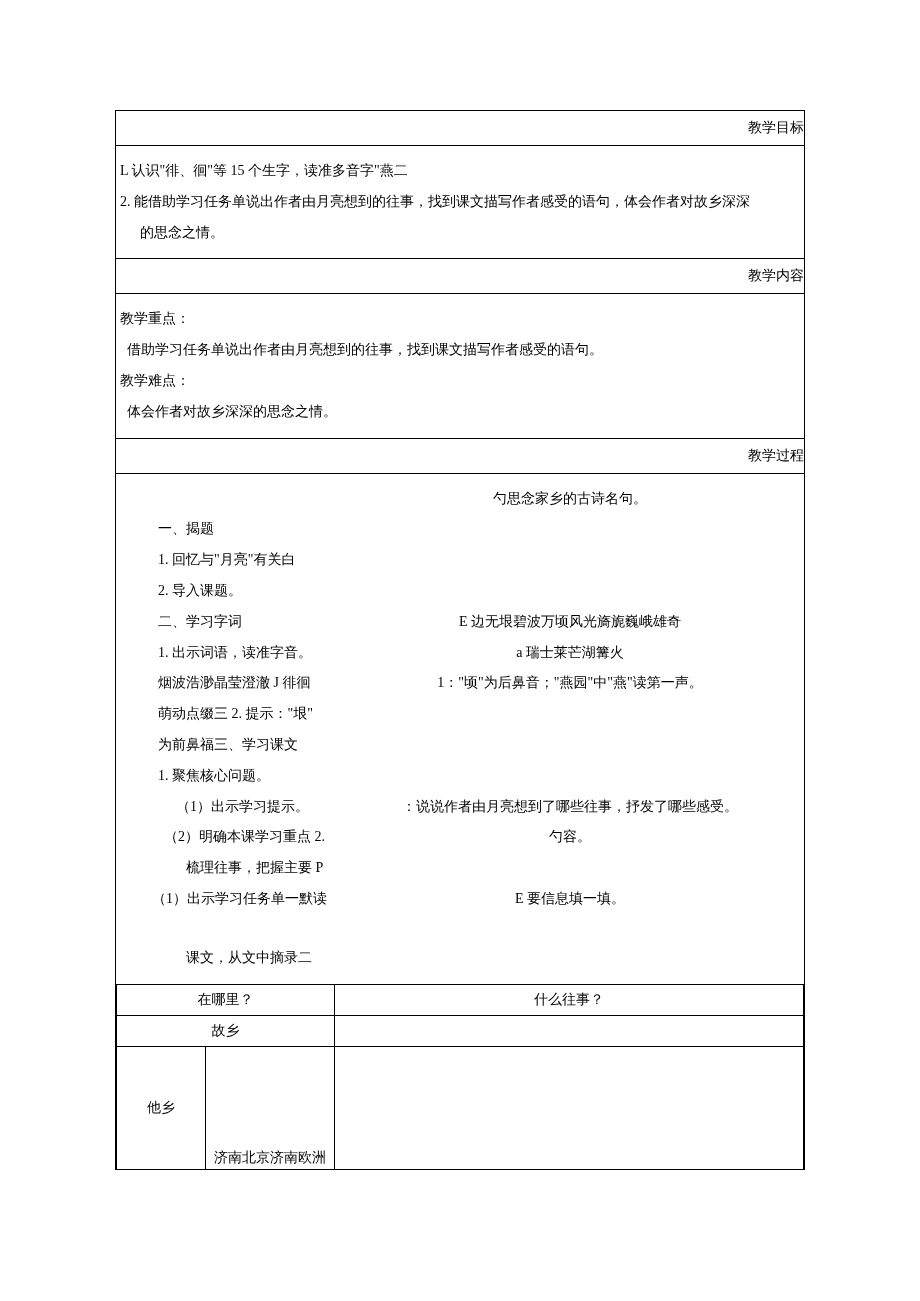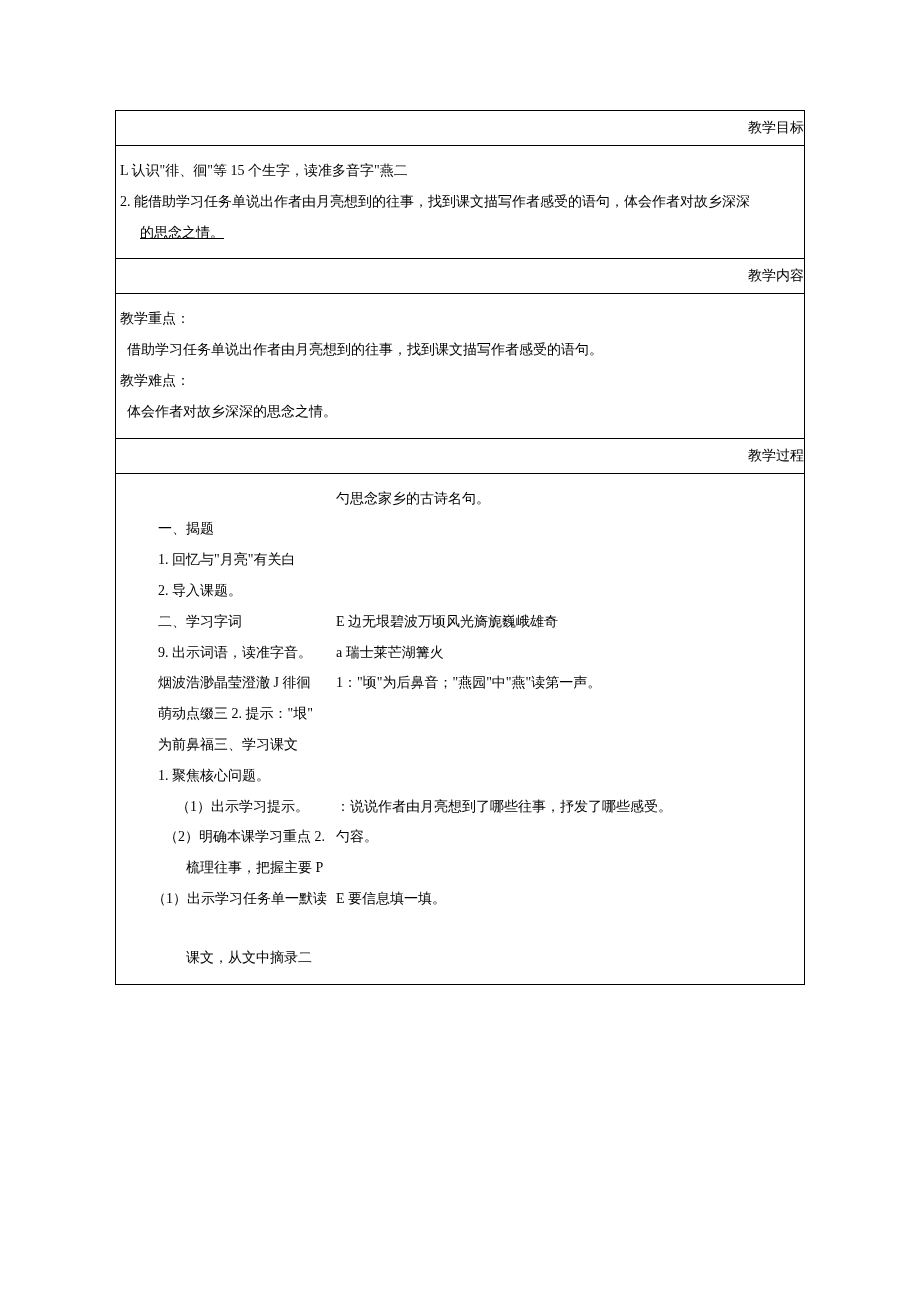--- a/index.html
+++ b/index.html
@@ -60,21 +60,21 @@
     line-height: 2.2;
     border-left: none;
   }
   .two-col-wrap .left .ln,
   .two-col-wrap .right .ln {
     padding-left: 42px;
     white-space: nowrap;
   }
   .two-col-wrap .left .ln.small { padding-left: 60px; }
   .two-col-wrap .left .ln.mid { padding-left: 48px; }
-  .two-col-wrap .right .ln0 { padding-left: 0; }
+  .two-col-wrap .right .ln0 { padding-left: 0; text-align: center; }
 
   
   table.inner {
     border-collapse: collapse;
     width: 100%;
     margin-top: 0;
   }
   table.inner td, table.inner th {
     border: 1px solid #000;
     padding: 6px 4px;
@@ -92,21 +92,21 @@
   <table class="main">
     <tbody>
       <tr>
         <td class="section-header">教学目标</td>
       </tr>
       <tr>
         <td>
           <div class="content-block">
             <div class="line indent0">L 认识"徘、徊"等 15 个生字，读准多音字"燕二</div>
             <div class="line indent0">2. 能借助学习任务单说出作者由月亮想到的往事，找到课文描写作者感受的语句，体会作者对故乡深深</div>
-            <div class="line" style="padding-left:24px;text-decoration:underline;">的思念之情。</div>
+            <div class="line" style="padding-left:24px;">的思念之情。</div>
           </div>
         </td>
       </tr>
       <tr>
         <td class="section-header">教学内容</td>
       </tr>
       <tr>
         <td>
           <div class="content-block">
             <div class="line indent0">教学重点：</div>
@@ -121,21 +121,21 @@
       </tr>
       <tr>
         <td style="padding:0;">
           <div class="two-col-wrap">
             <div class="left">
               <div class="ln">&nbsp;</div>
               <div class="ln">一、揭题</div>
               <div class="ln">1. 回忆与"月亮"有关白</div>
               <div class="ln">2. 导入课题。</div>
               <div class="ln">二、学习字词</div>
-              <div class="ln">9. 出示词语，读准字音。</div>
+              <div class="ln">1. 出示词语，读准字音。</div>
               <div class="ln">烟波浩渺晶莹澄澈 J 徘徊</div>
               <div class="ln">萌动点缀三 2. 提示："垠"</div>
               <div class="ln">为前鼻福三、学习课文</div>
               <div class="ln">1. 聚焦核心问题。</div>
               <div class="ln small">（1）出示学习提示。</div>
               <div class="ln mid">（2）明确本课学习重点 2.</div>
               <div class="ln" style="padding-left:70px;">梳理往事，把握主要 P</div>
               <div class="ln" style="padding-left:36px;">（1）出示学习任务单一默读</div>
               <div class="ln" style="padding-left:70px;margin-top:28px;">课文，从文中摘录二</div>
             </div>
@@ -151,17 +151,38 @@
               <div class="ln0">&nbsp;</div>
               <div class="ln0">&nbsp;</div>
               <div class="ln0">：说说作者由月亮想到了哪些往事，抒发了哪些感受。</div>
               <div class="ln0">勺容。</div>
               <div class="ln0">&nbsp;</div>
               <div class="ln0">E 要信息填一填。</div>
               <div class="ln0">&nbsp;</div>
             </div>
           </div>
 
+          <table class="inner">
+            <tbody>
+                <tr>
+              <th colspan="2" style="width:200px;">在哪里？</th>
+              <th>什么往事？</th>
+            </tr>
+            <tr>
+              <td colspan="2">故乡</td>
+              <td></td>
+            </tr>
+            <tr>
+              <td rowspan="2" style="width:80px; vertical-align:middle; border-bottom:none;" class="tall">他乡</td>
+              <td style="width:120px; border-bottom:none;" class="tall"></td>
+              <td class="tall" style="border-bottom:none;"></td>
+            </tr>
+            <tr>
+              <td style="border-top:none; border-bottom:none; vertical-align:bottom; padding-bottom:2px;">济南北京济南欧洲</td>
+              <td style="border-top:none; border-bottom:none;"></td>
+            </tr>
+          </tbody>
+            </table>
         </td>
       </tr>
     </tbody>
   </table>
 </div>
 
 </body></html>

